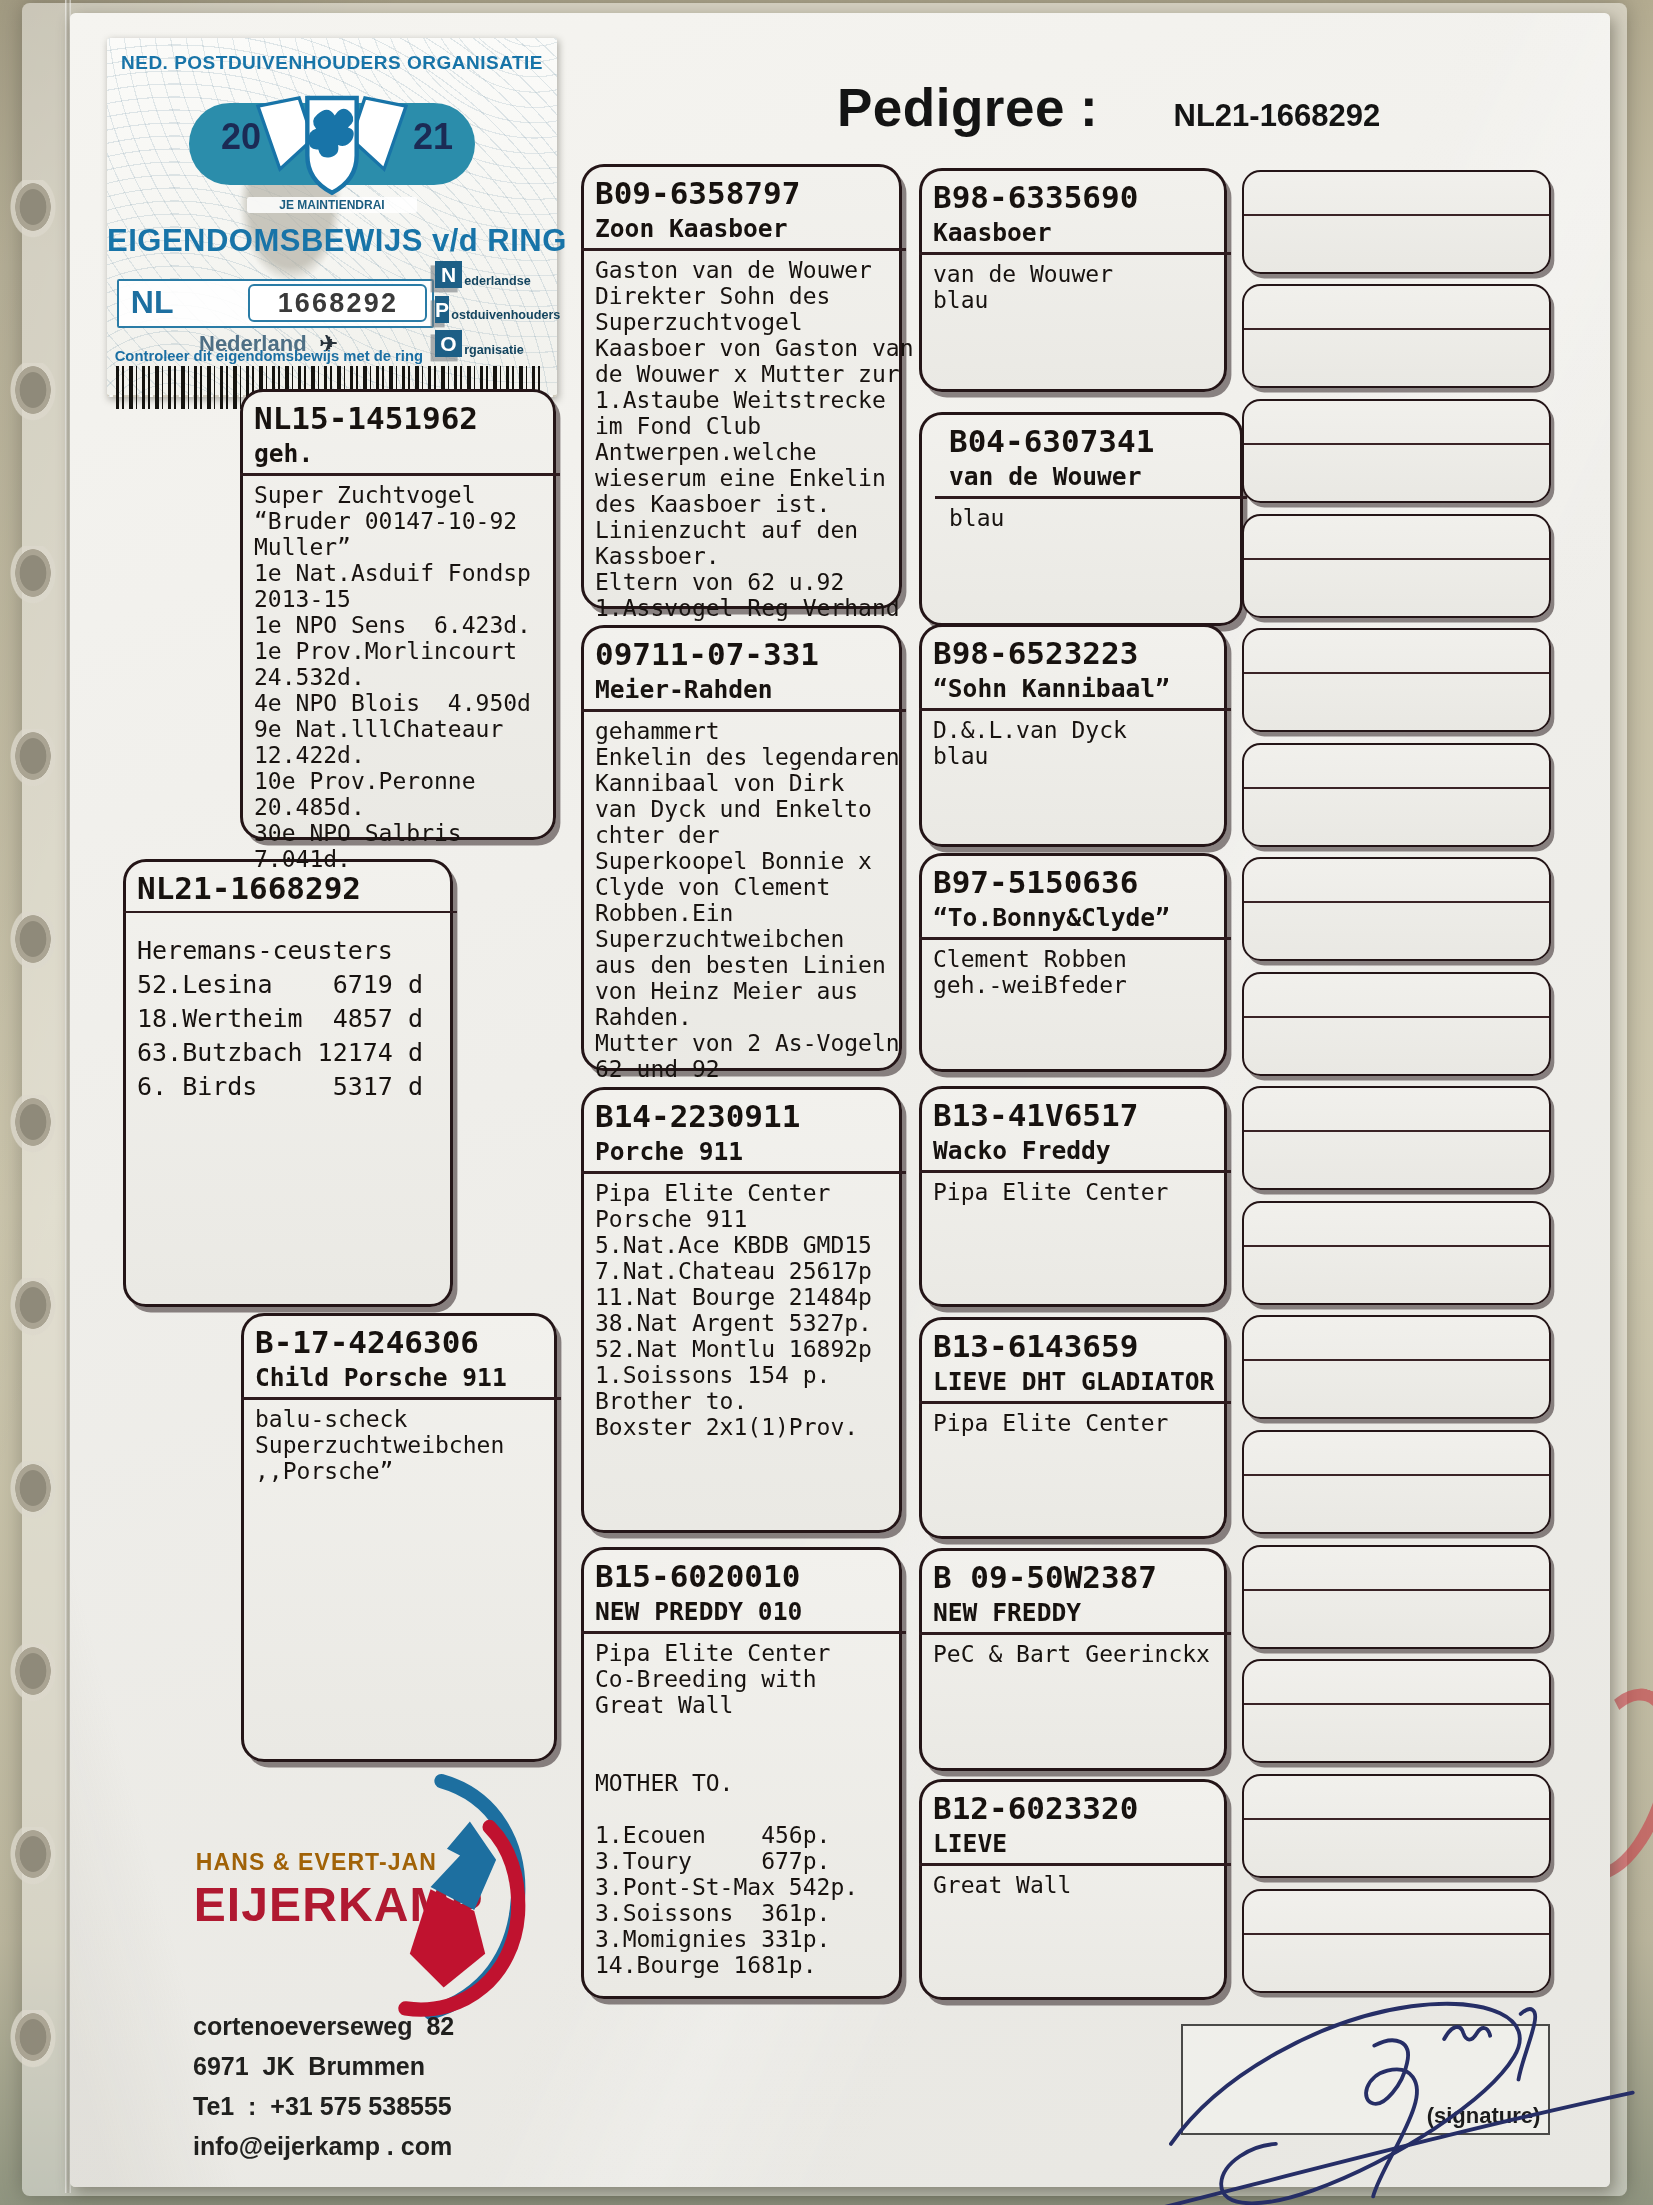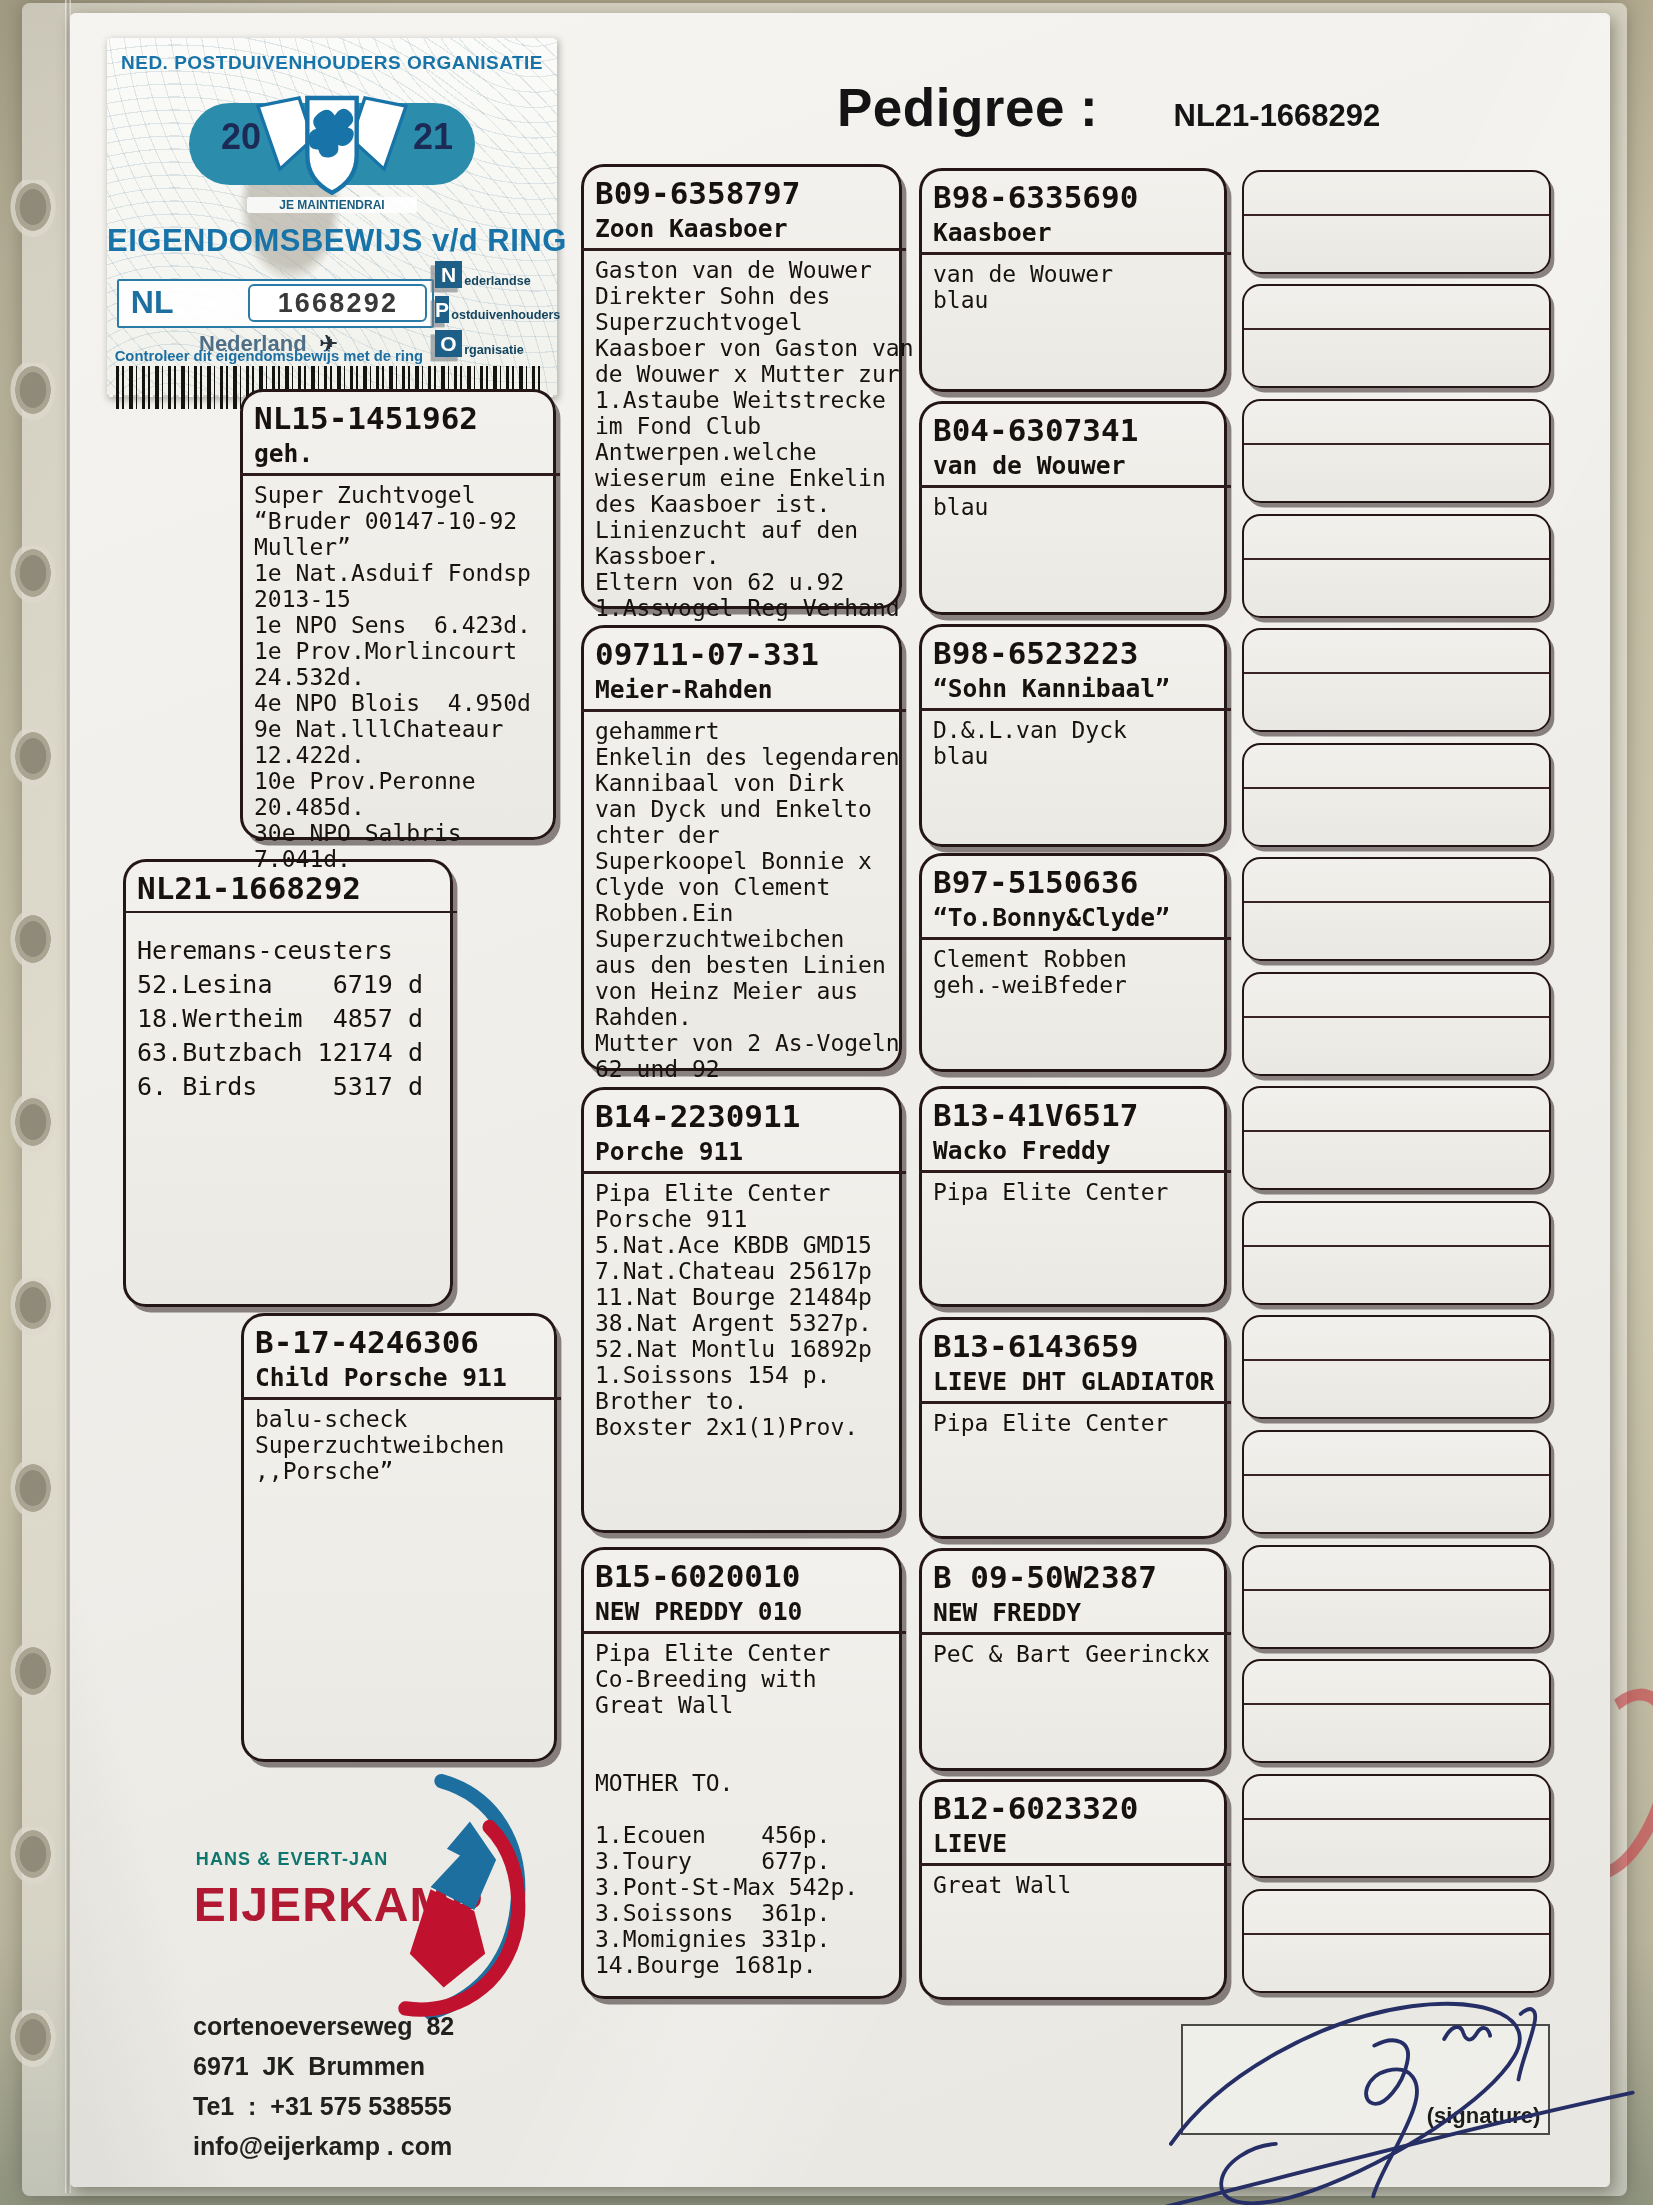--- a/index.html
+++ b/index.html
@@ -52,21 +52,21 @@
 
   #bx-subject{left:123px;top:859px;width:324px;height:442px;}
   #bx-subject .pbody{font-size:25px;line-height:34px;margin-top:21px;}
   #bx-father{left:240px;top:389px;width:310px;height:445px;}
   #bx-mother{left:241px;top:1313px;width:310px;height:443px;}
   #bx-gfp{left:581px;top:164px;width:315px;height:439px;}
   #bx-gmp{left:581px;top:625px;width:315px;height:440px;}
   #bx-gfm{left:581px;top:1087px;width:315px;height:440px;}
   #bx-gmm{left:581px;top:1547px;width:315px;height:446px;}
   #bx-gg1{left:919px;top:168px;width:302px;height:218px;}
-  #bx-gg2{left:919px;top:401px;width:302px;height:208px;}
+  #bx-gg2{left:919px;top:412px;width:302px;height:208px;padding-left:16px;}
   #bx-gg3{left:919px;top:624px;width:302px;height:217px;}
   #bx-gg4{left:919px;top:853px;width:302px;height:213px;}
   #bx-gg5{left:919px;top:1086px;width:302px;height:215px;}
   #bx-gg6{left:919px;top:1317px;width:302px;height:216px;}
   #bx-gg7{left:919px;top:1548px;width:302px;height:217px;}
   #bx-gg8{left:919px;top:1779px;width:302px;height:215px;}
 
   
   #gen4{position:absolute;left:1242px;top:0;width:305px;height:2205px;}
   .slot{position:absolute;left:0;width:100%;height:100px;
@@ -113,21 +113,21 @@
     text-align:center;line-height:27px;box-shadow:-4.4px 4.4px 0 rgba(120,125,130,0.6);}
   .st-npo-word{font-size:12.6px;font-weight:700;color:#14455f;margin-left:2.2px;line-height:14.2px;}
   .st-check{position:absolute;left:7.7px;top:310px;font-size:14.8px;font-weight:700;color:#1b6fa3;white-space:nowrap;}
   .st-barcode{position:absolute;left:8.8px;top:328px;width:424px;height:43px;
     background:repeating-linear-gradient(90deg,#15130f 0 3.3px,transparent 3.3px 6px,#15130f 6px 7.7px,transparent 7.7px 13px,#15130f 13px 17px,transparent 17px 19.7px,#15130f 19.7px 21px,transparent 21px 26px);}
   .st-barnum{position:absolute;left:0;top:370px;width:100%;text-align:center;
     font-size:24px;font-weight:500;color:#2a2a2a;font-family:"Liberation Sans",sans-serif;}
 
   
   #ek{position:absolute;left:186px;top:1772px;width:448px;height:252px;font-family:"Liberation Sans",sans-serif;}
-  #ek-line1{position:absolute;left:9.8px;top:77px;font-size:18px;font-weight:800;color:#0f766e;letter-spacing:1.1px;white-space:nowrap;}
+  #ek-line1{position:absolute;left:9.8px;top:77px;font-size:23px;font-weight:800;color:#a16207;letter-spacing:1.1px;white-space:nowrap;}
   #ek-line2{position:absolute;left:7.7px;top:105px;font-size:48px;font-weight:800;color:#b01931;letter-spacing:1.1px;white-space:nowrap;}
   #ek-mark{position:absolute;left:191px;top:0;width:153px;height:252px;}
   #address{position:absolute;left:193px;top:2006px;font-family:"Liberation Sans",sans-serif;
     font-size:25px;font-weight:600;color:#20201e;line-height:40px;white-space:pre;}
 
   
   #sigbox{position:absolute;left:1181px;top:2024px;width:365px;height:107px;
     border:2.2px solid #4a4a48;background:rgba(244,244,241,0.55);}
   #siglabel{position:absolute;right:7.7px;bottom:4.4px;font-family:"Liberation Sans",sans-serif;
     font-size:22px;font-weight:600;color:#1c1c1c;}

